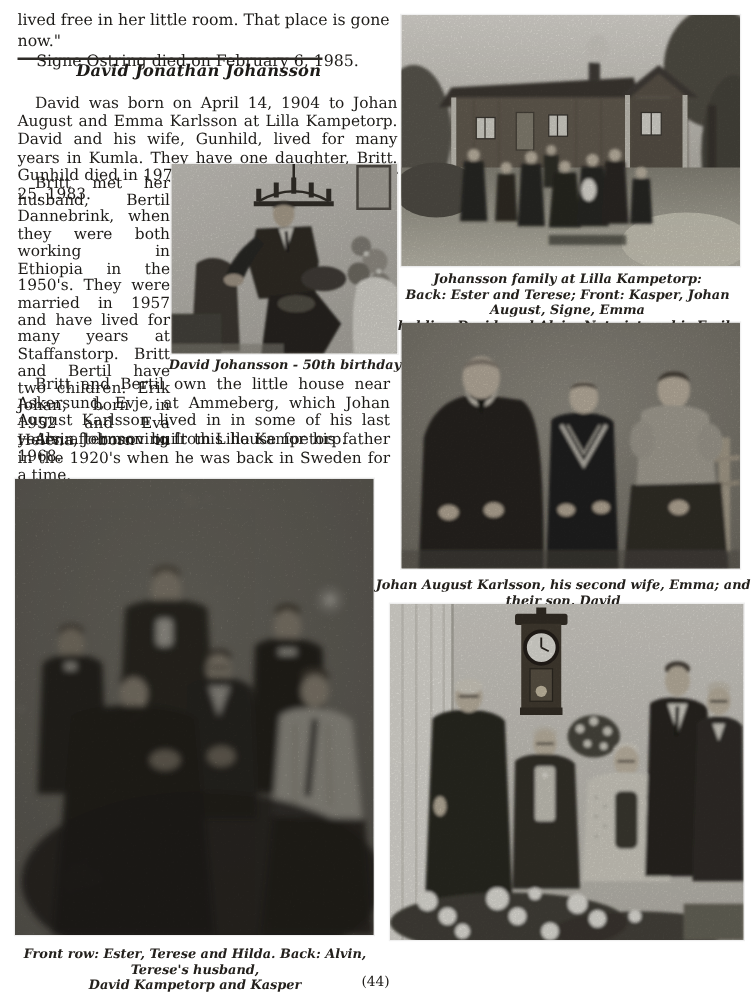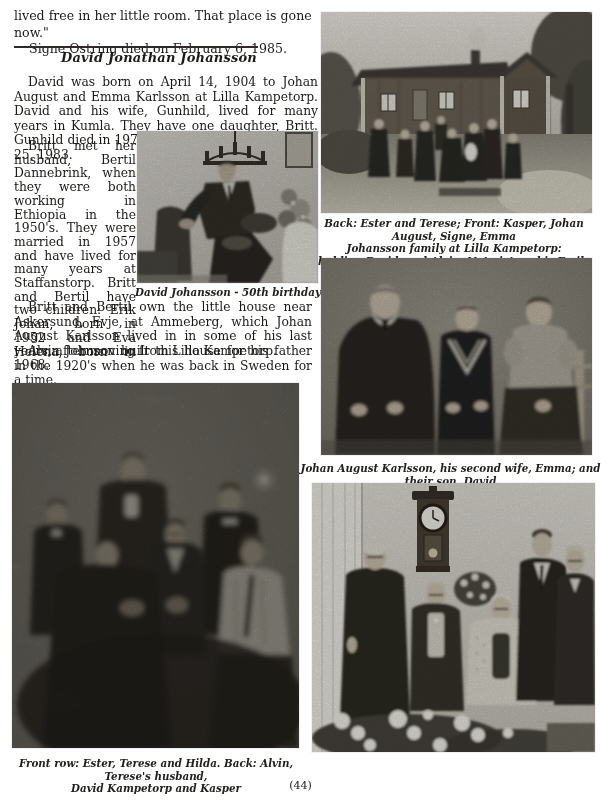--- a/index.html
+++ b/index.html
@@ -127,22 +127,22 @@
         <circle cx="171" cy="112" r="5" fill="#c8beac"></circle>
           <path d="M163,117 h16 l3,50 h-22 z" fill="#2e2b26"></path>
         <circle cx="192" cy="126" r="4.5" fill="#c8beac"></circle>
           <path d="M185,131 h14 l2,36 h-18 z" fill="#2c2a26"></path>
         <rect x="118" y="176" width="62" height="8" fill="#3c3a34" opacity="0.7"></rect>
       </g>
       <rect width="271" height="201" filter="url(#gA)" opacity="0.2"></rect>
     </svg>
   </figure>
   <div class="caption capA">
+    <div>Johansson family at Lilla Kampetorp:</div>
     <div>Back: Ester and Terese; Front: Kasper, Johan August, Signe, Emma</div>
-    <div>Johansson family at Lilla Kampetorp:</div>
     <div>holding David, and Alvin. Not pictured is Emily and Hilda</div>
   </div>
 
   <figure class="photo photoB">
     <svg viewBox="0 0 181 152" width="181" height="152">
       <defs>
         <linearGradient id="bgB" x1="0" y1="0" x2="0.6" y2="1">
           <stop offset="0" stop-color="#d6d3cc"></stop>
             <stop offset="1" stop-color="#b8b5ad"></stop>
         </linearGradient>

